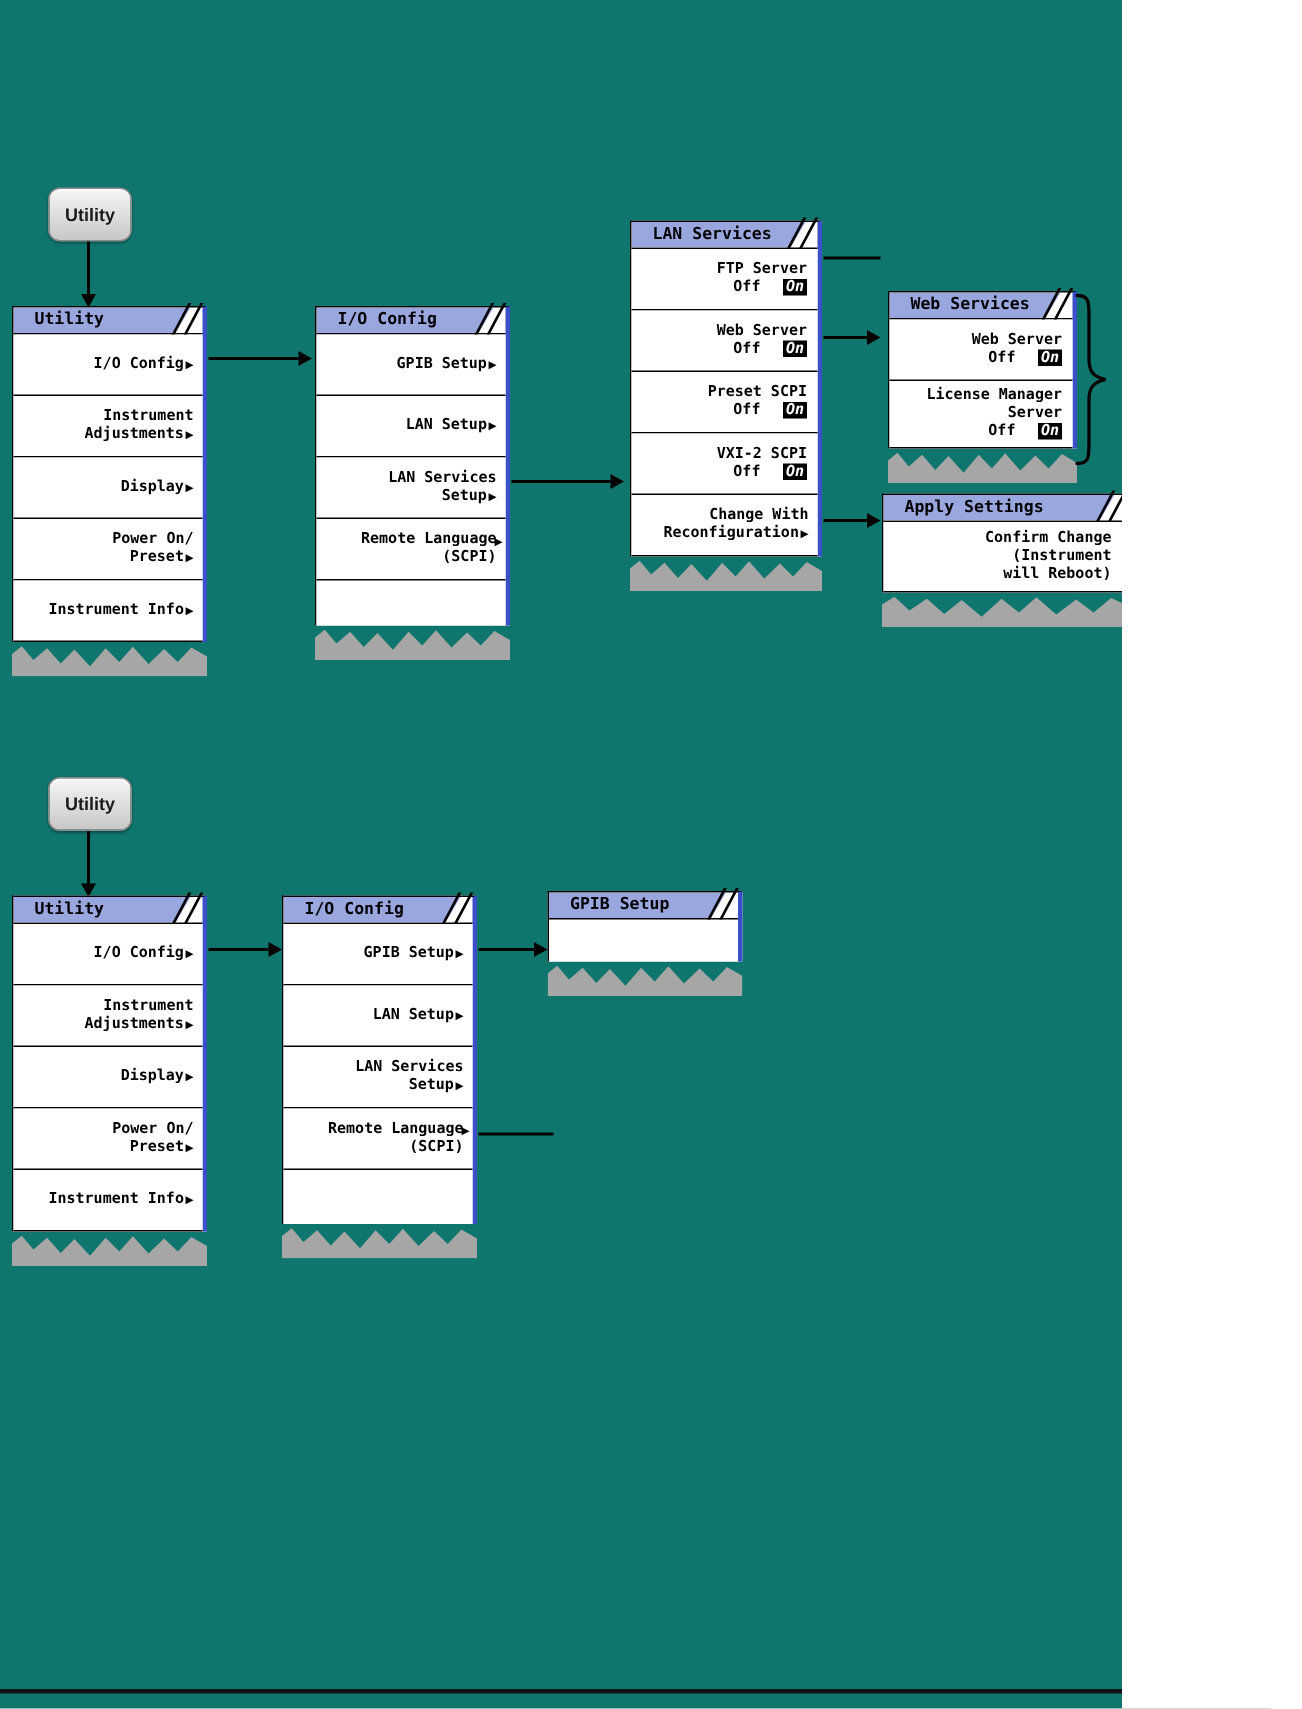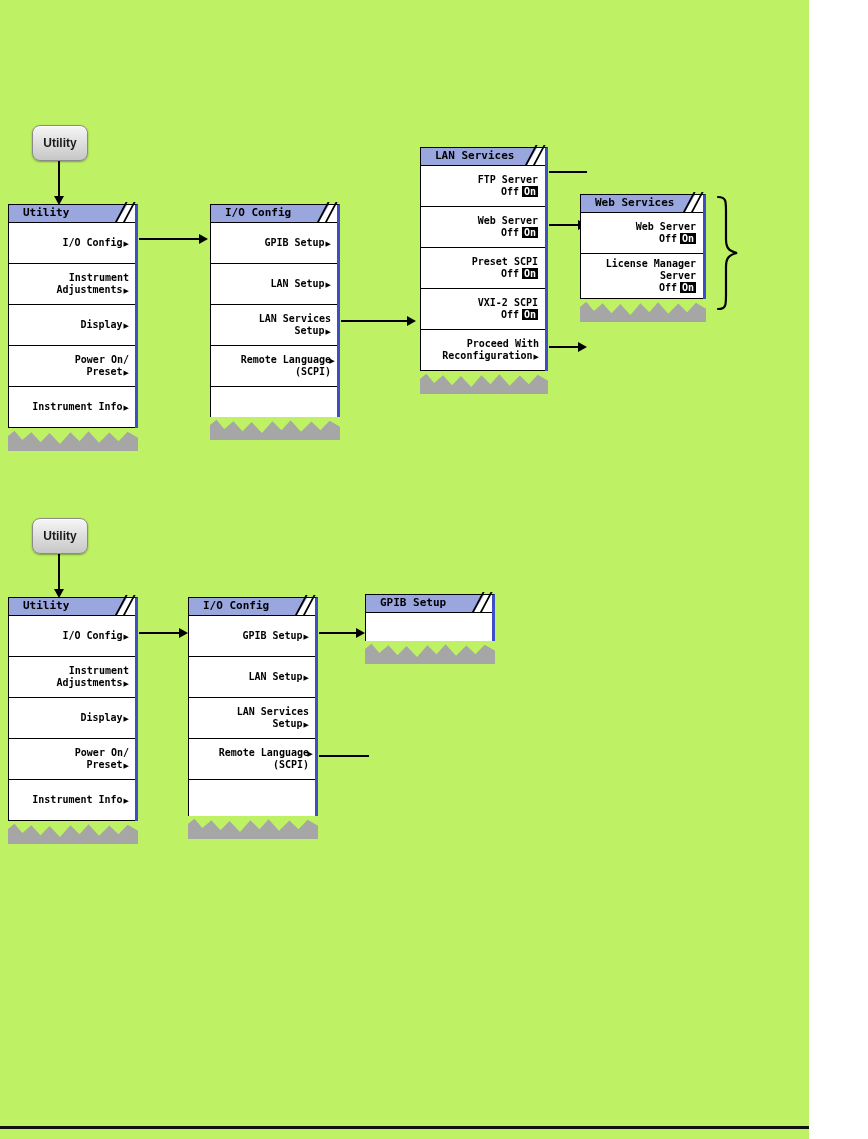--- a/index.html
+++ b/index.html
@@ -1,16 +1,16 @@
 <!DOCTYPE html>
 <html style="--title-bar: #9aa6de; --panel-edge: #3a4fc8; --torn: #a6a6a6; --on-bg: #000000; --on-fg: #ffffff; --hardkey-top: #f6f6f6; --hardkey-bottom: #c7c7c7;"><head>
 <meta charset="utf-8">
 <style>
   html,body{margin:0;padding:0;background:#fff;}
-  #page{position:relative;width:809px;height:1139px;background:#bef264;overflow:hidden;
+  #page{position:relative;width:748px;height:1139px;background:#0f766e;overflow:hidden;
         font-family:"DejaVu Sans Mono",monospace;color:#000;}
 
   
   .hardkey{position:absolute;width:56px;height:36px;border-radius:8px;
     border:1px solid #8a8a8a;
     background:linear-gradient(var(--hardkey-top,#f6f6f6),var(--hardkey-bottom,#c7c7c7));
     box-shadow:inset 0 1px 0 #fff,0 1px 2px rgba(0,0,0,.35);
     font-family:"Liberation Sans",sans-serif;font-weight:bold;font-size:12px;color:#1a1a1a;
     display:flex;align-items:center;justify-content:center;cursor:pointer;padding:0;}
 
@@ -30,21 +30,21 @@
   .ptitle span{position:relative;z-index:2;}
 
   .sk{position:relative;display:flex;align-items:center;border-bottom:1.4px solid #000;
       background:#fff;font-size:10px;font-weight:bold;line-height:12px;cursor:pointer;}
   .sk-inner{width:100%;text-align:right;padding-right:6px;}
   .toggle .sk-inner{padding-right:7px;}
   .plain .sk-inner{padding-right:10px;}
   .sk-label{white-space:pre-line;}
   .sk-arrow{font-family:"DejaVu Sans",sans-serif;font-size:7px;margin-left:1px;}
   .sk-arrow.arrow-first{position:absolute;right:2px;top:9px;}
-  .on{background:var(--on-bg,#000);color:var(--on-fg,#fff);padding:0 2px;margin-left:3px;}
+  .on{background:var(--on-bg,#000);color:var(--on-fg,#fff);padding:0 2px;margin-left:15px;font-style:italic;}
   .h40{height:40px;}.h44{height:44px;}.h46{height:46px;}
   .filler{background:#fff;}
 
   .torn{height:23px;background:var(--torn,#a6a6a6);
     clip-path:polygon(0 35%,5% 12%,11% 52%,18% 18%,25% 62%,32% 22%,40% 70%,48% 18%,
       55% 58%,62% 14%,70% 64%,78% 20%,85% 58%,92% 16%,100% 42%,100% 100%,0 100%);}
 
   
   .hline{position:absolute;height:2px;background:#000;}
   .vline{position:absolute;width:2px;background:#000;}
@@ -127,53 +127,64 @@
       <div class="sk h40 toggle">
           <div class="sk-inner"><span class="sk-label">Web Server</span><div><span>Off</span><span class="on">On</span></div></div>
         </div>
       <div class="sk h40 toggle">
           <div class="sk-inner"><span class="sk-label">Preset SCPI</span><div><span>Off</span><span class="on">On</span></div></div>
         </div>
       <div class="sk h40 toggle">
           <div class="sk-inner"><span class="sk-label">VXI-2 SCPI</span><div><span>Off</span><span class="on">On</span></div></div>
         </div>
       <div class="sk h40">
-          <div class="sk-inner"><span class="sk-label">Proceed With
+          <div class="sk-inner"><span class="sk-label">Change With
 Reconfiguration</span><span class="sk-arrow">▶</span></div>
         </div>
     </div>
     <div class="torn"></div>
   </div>
 
   <div class="hline" style="left:549px;top:171px;width:38px;"></div>
 
   <div class="hline" style="left:549px;top:224px;width:29px;"></div>
   <div class="ah-right" style="left:578px;top:220px;"></div>
 
-  <div class="pwrap" style="left:580px;top:194px;width:126px;">
+  <div class="pwrap" style="left:592px;top:194px;width:126px;">
     <div class="panel">
       <div class="ptitle"><i class="slash2"></i><span>Web Services</span></div>
       <div class="sk h40 toggle">
           <div class="sk-inner"><span class="sk-label">Web Server</span><div><span>Off</span><span class="on">On</span></div></div>
         </div>
       <div class="sk h44 toggle">
           <div class="sk-inner"><span class="sk-label">License Manager
 Server</span><div><span>Off</span><span class="on">On</span></div></div>
         </div>
     </div>
     <div class="torn"></div>
   </div>
 
   <svg class="brace" style="left:712px;top:194px;" width="32" height="118" viewBox="0 0 32 118">
     <path d="M6,3 C14,3 14,7 14,17 L14,45 C14,53 16,57 25,59 C16,61 14,65 14,73 L14,101 C14,111 14,115 6,115" fill="none" stroke="#000" stroke-width="2.2" stroke-linecap="round"></path>
   </svg>
 
   <div class="hline" style="left:549px;top:346px;width:29px;"></div>
   <div class="ah-right" style="left:578px;top:342px;"></div>
 
+  <div class="pwrap" style="left:588px;top:329px;width:166px;">
+    <div class="panel">
+      <div class="ptitle"><i class="slash2"></i><span>Apply Settings</span></div>
+      <div class="sk h46 plain">
+          <div class="sk-inner"><span class="sk-label">Confirm Change
+(Instrument
+will Reboot)</span></div>
+        </div>
+    </div>
+    <div class="torn"></div>
+  </div>
 
   <button class="hardkey" style="left:32px;top:518px;">
     <span>Utility</span>
   </button>
   <div class="vline" style="left:58px;top:554px;height:36px;"></div>
   <div class="ah-down" style="left:54px;top:589px;"></div>
 
   <div class="pwrap" style="left:8px;top:597px;width:130px;">
     <div class="panel">
       <div class="ptitle"><i class="slash2"></i><span>Utility</span></div>

